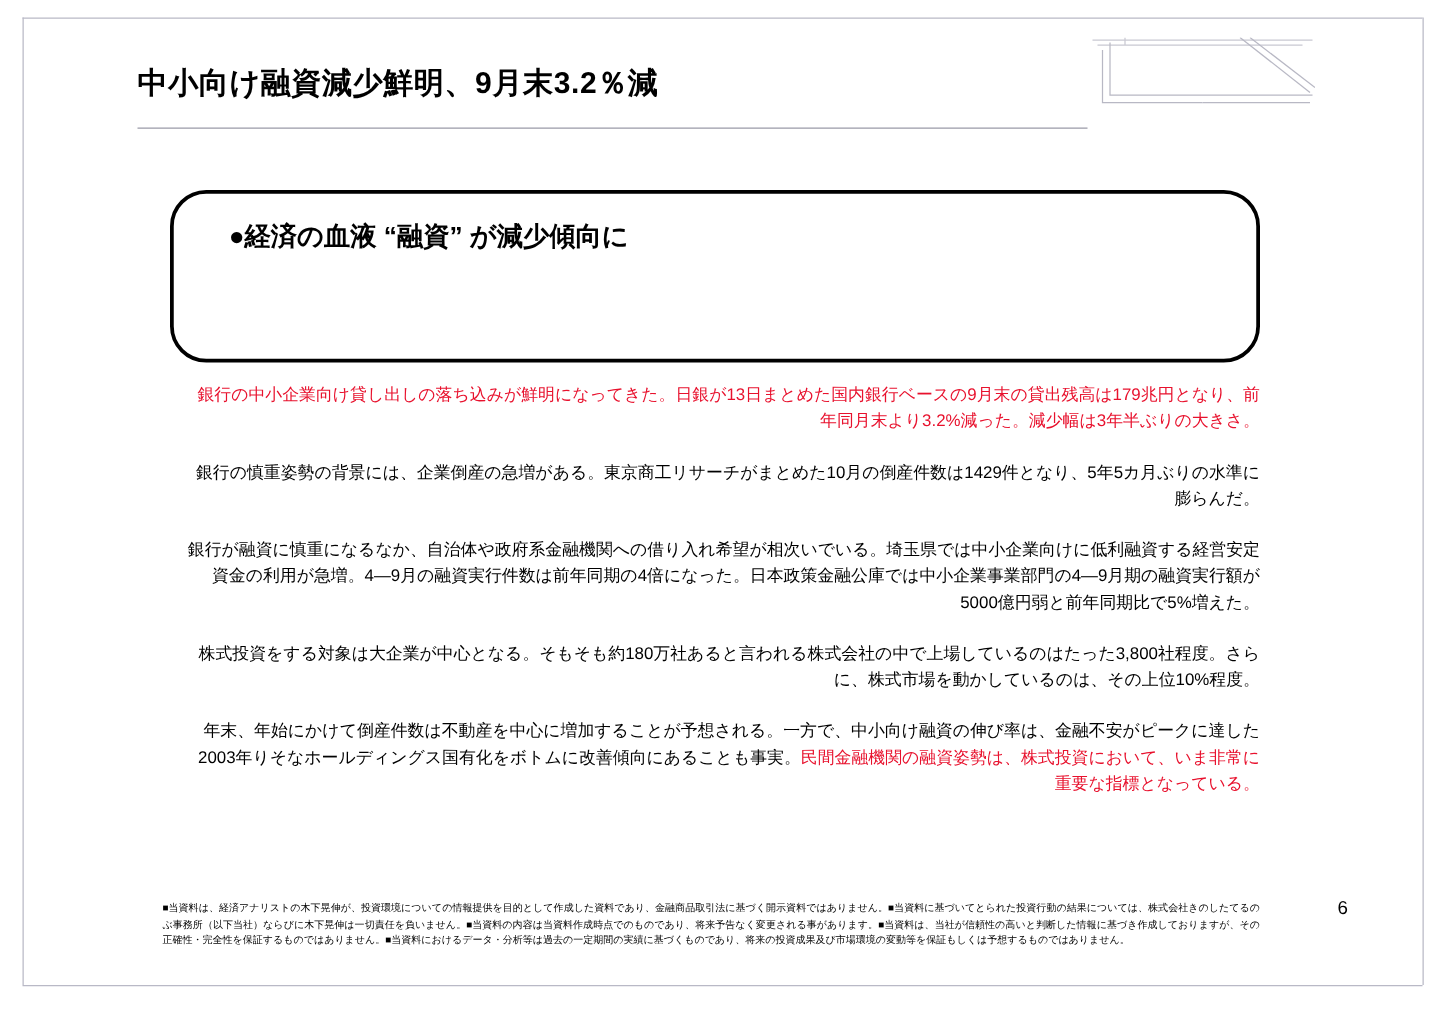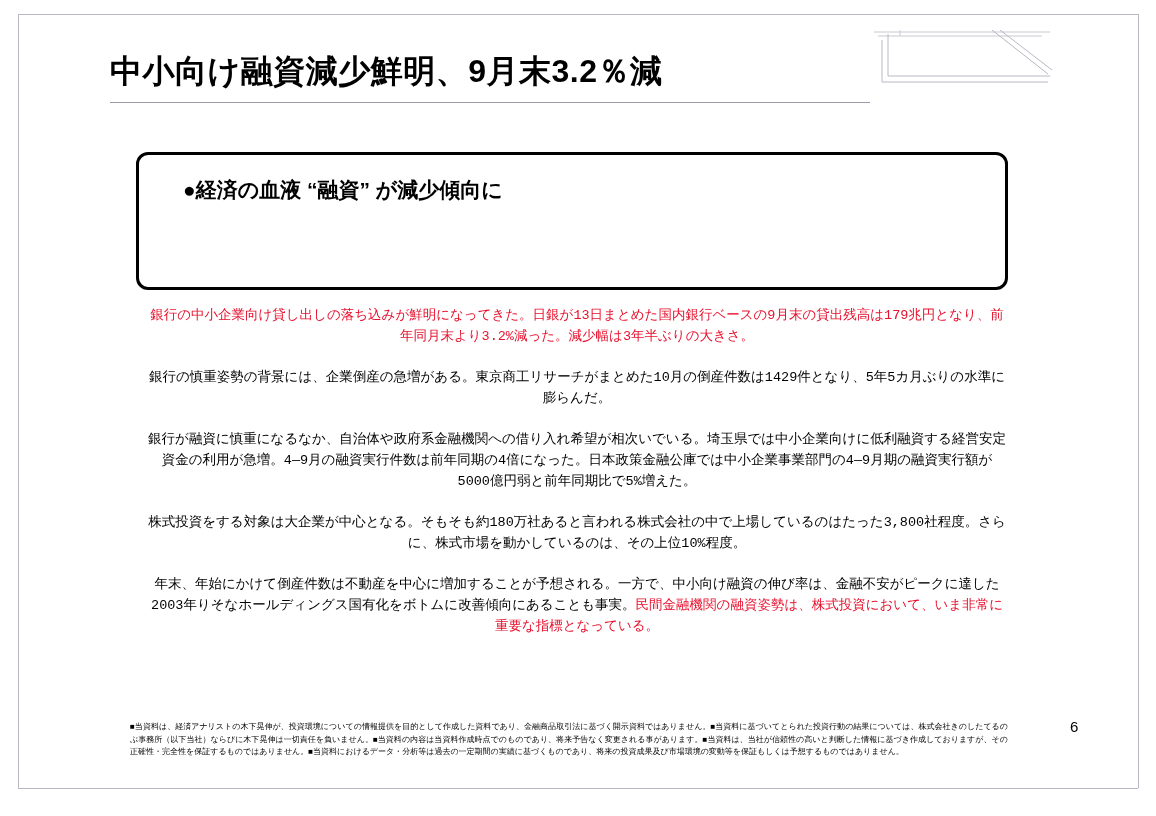--- a/index.html
+++ b/index.html
@@ -53,21 +53,21 @@
     width: 0;
     height: 774px;
     border-left: 1px solid #b9b9c6;
   }
 
   
   .title {
     position: absolute;
     left: 110px;
     top: 50px;
-    font-size: 32px;
+    font-size: 24px;
     font-weight: bold;
     letter-spacing: 0.5px;
     white-space: nowrap;
   }
   .title-rule {
     position: absolute;
     left: 110px;
     top: 102px;
     width: 760px;
     height: 0;
@@ -109,21 +109,21 @@
   }
 
   
   .bulletbox {
     position: absolute;
     left: 136px;
     top: 152px;
     width: 872px;
     height: 138px;
     border: 3px solid #000;
-    border-radius: 12px;
+    border-radius: 29px;
     box-sizing: border-box;
     padding: 14px 0 0 44px;
   }
   .bullet {
     font-size: 21px;
     font-weight: bold;
     line-height: 41px;
     white-space: nowrap;
   }
 
@@ -131,22 +131,21 @@
   .body {
     position: absolute;
     left: 146px;
     top: 305px;
     width: 862px;
     font-size: 13.5px;
     line-height: 21px;
   }
   .para {
     margin: 0 0 20px 0;
-    text-align: center;
-    font-family: Liberation Mono, monospace;
+    text-align: right;
   }
   .para.red {
     color: #e8112d;
   }
   .para .rd {
     color: #e8112d;
   }
 
   
   .disclaimer {

